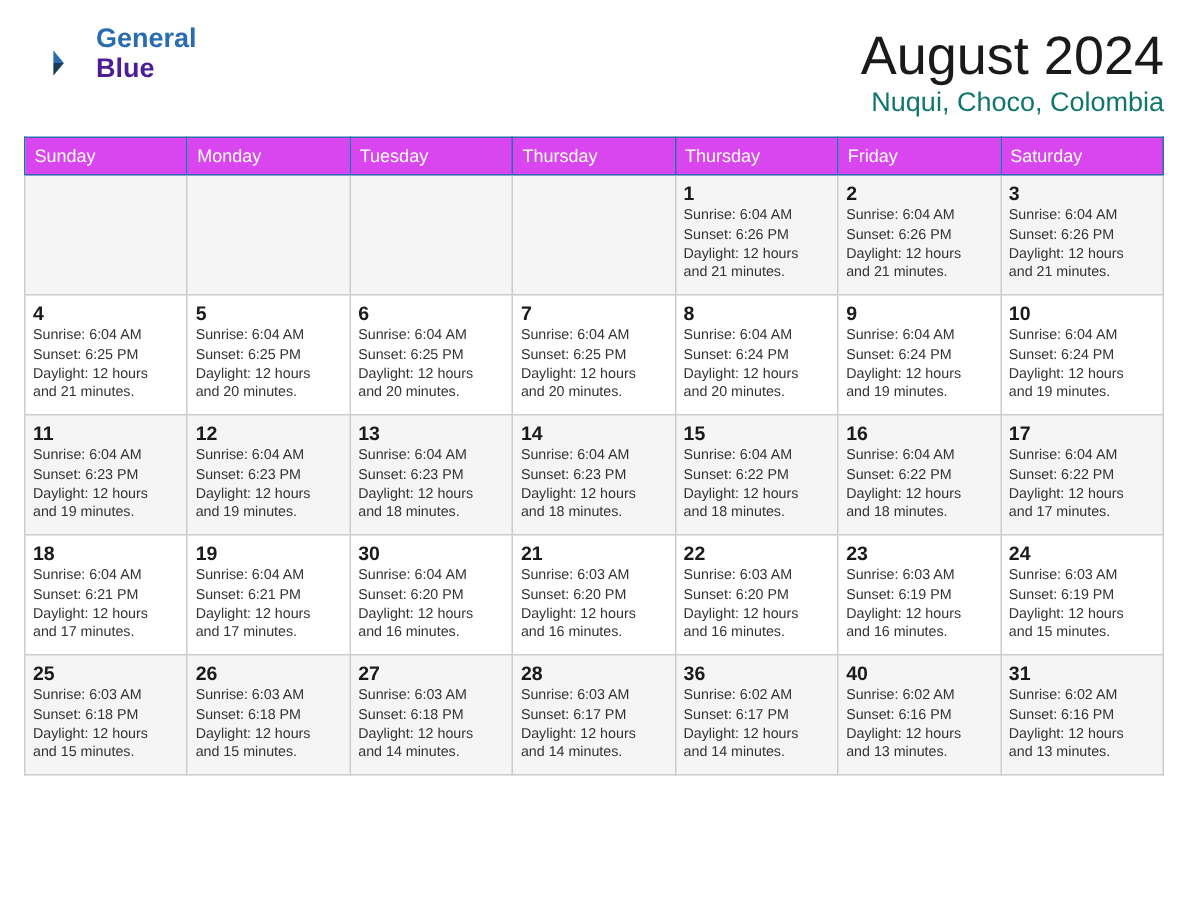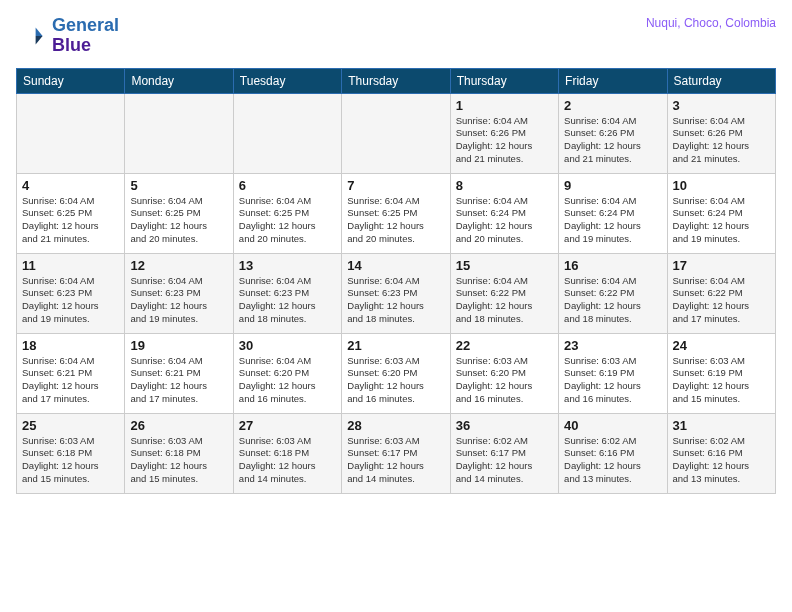--- a/index.html
+++ b/index.html
@@ -11,51 +11,51 @@
       padding: 16px;
     }
     .header {
       display: flex;
       justify-content: space-between;
       align-items: flex-start;
       margin-bottom: 12px;
     }
     .logo {
       display: flex;
-      align-items: center;
-      gap: 8px;
+      align-items: flex-end;
+      gap: 20px;
     }
     .logo-text {
       font-size: 18px;
       font-weight: bold;
       color: #1a1a1a;
       line-height: 1.1;
     }
     .logo-text span { color: #2b6cb0; }
     .logo-icon {
       width: 28px;
       height: 28px;
     }
     .title-area { text-align: right; }
     .month-title {
       font-size: 36px;
       font-weight: normal;
       color: #1a1a1a;
     }
     .location {
-      font-size: 12px;
-      color: #8b5cf6;
+      font-size: 18px;
+      color: #0f766e;
     }
     table {
       width: 100%;
       border-collapse: collapse;
       font-size: 11px;
     }
     thead tr th {
-      background: #0c4a6e;
+      background: #d946ef;
       color: #fff;
       padding: 5px 6px;
       text-align: left;
       font-size: 12px;
       font-weight: normal;
       border: 1px solid #2b6cb0;
     }
     tbody tr td {
       border: 1px solid #ccc;
       vertical-align: top;
@@ -90,20 +90,21 @@
     <svg class="logo-icon" viewBox="0 0 40 40">
       <polygon points="28,8 38,20 28,20" fill="#2b6cb0"></polygon>
       <polygon points="28,20 38,20 28,32" fill="#1a3a5c"></polygon>
     </svg>
     <div class="logo-text">
       <div><span>General</span></div>
       <div><span style="color:#4c1d95">Blue</span></div>
     </div>
   </div>
   <div class="title-area">
+    <div class="month-title">August 2024</div>
     <div class="location">Nuqui, Choco, Colombia</div>
   </div>
 </div>
 
 <table>
   <thead>
     <tr>
     <th>Sunday</th>
         <th>Monday</th>
         <th>Tuesday</th>

